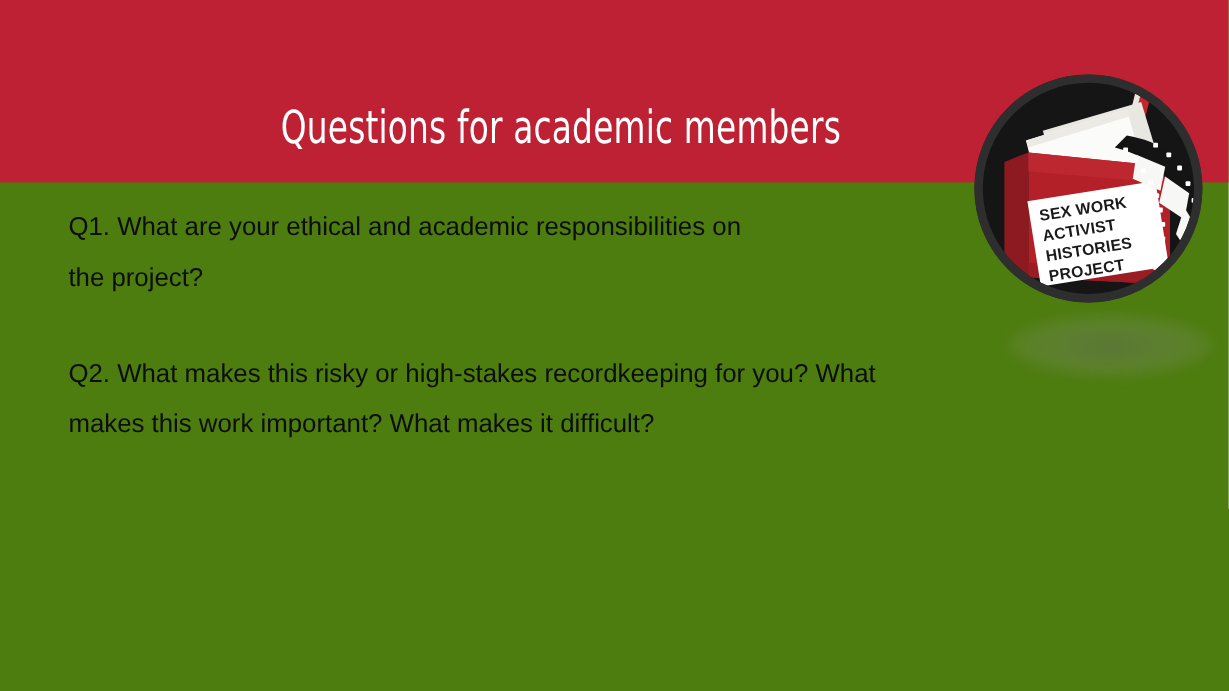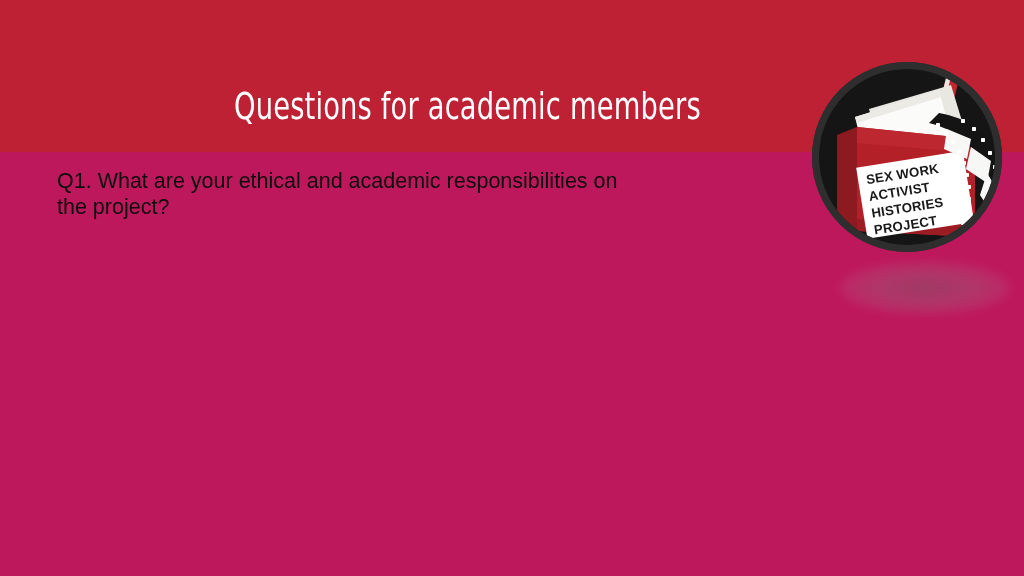--- a/index.html
+++ b/index.html
@@ -12,21 +12,21 @@
     height: 576px;
     overflow: hidden;
     font-family: "Liberation Sans", sans-serif;
     position: relative;
   }
 
   #slide {
     position: relative;
     width: 1024px;
     height: 576px;
-    background: #be185d;
+    background: #4d7c0f;
     overflow: hidden;
   }
 
   
   #header-banner {
     position: absolute;
     left: 0;
     top: 0;
     width: 1024px;
     height: 152px;
@@ -55,21 +55,21 @@
     position: absolute;
     left: 57px;
     top: 168px;
     width: 820px;
   }
 
   .question-block {
     color: #0d0d0d;
     font-family: "Liberation Sans", sans-serif;
     font-size: 21.5px;
-    line-height: 26px;
+    line-height: 42px;
     font-weight: 400;
     margin: 0 0 38px 0;
     white-space: pre-wrap;
   }
   .question-block:last-child { margin-bottom: 0; }
 
   
   #logo-badge {
     position: absolute;
     left: 811px;
@@ -197,15 +197,17 @@
         </g>
       </g>
 
       <circle cx="96" cy="96" r="91.5" fill="none" stroke="#2e2e2e" stroke-width="7"></circle>
     </svg>
   </div>
 
   <div id="body-content">
     <p class="question-block">Q1. What are your ethical and academic responsibilities on
 the project?</p>
+    <p class="question-block">Q2. What makes this risky or high-stakes recordkeeping for you? What
+makes this work important? What makes it difficult?</p>
   </div>
 
 </div>
 
 </body></html>

